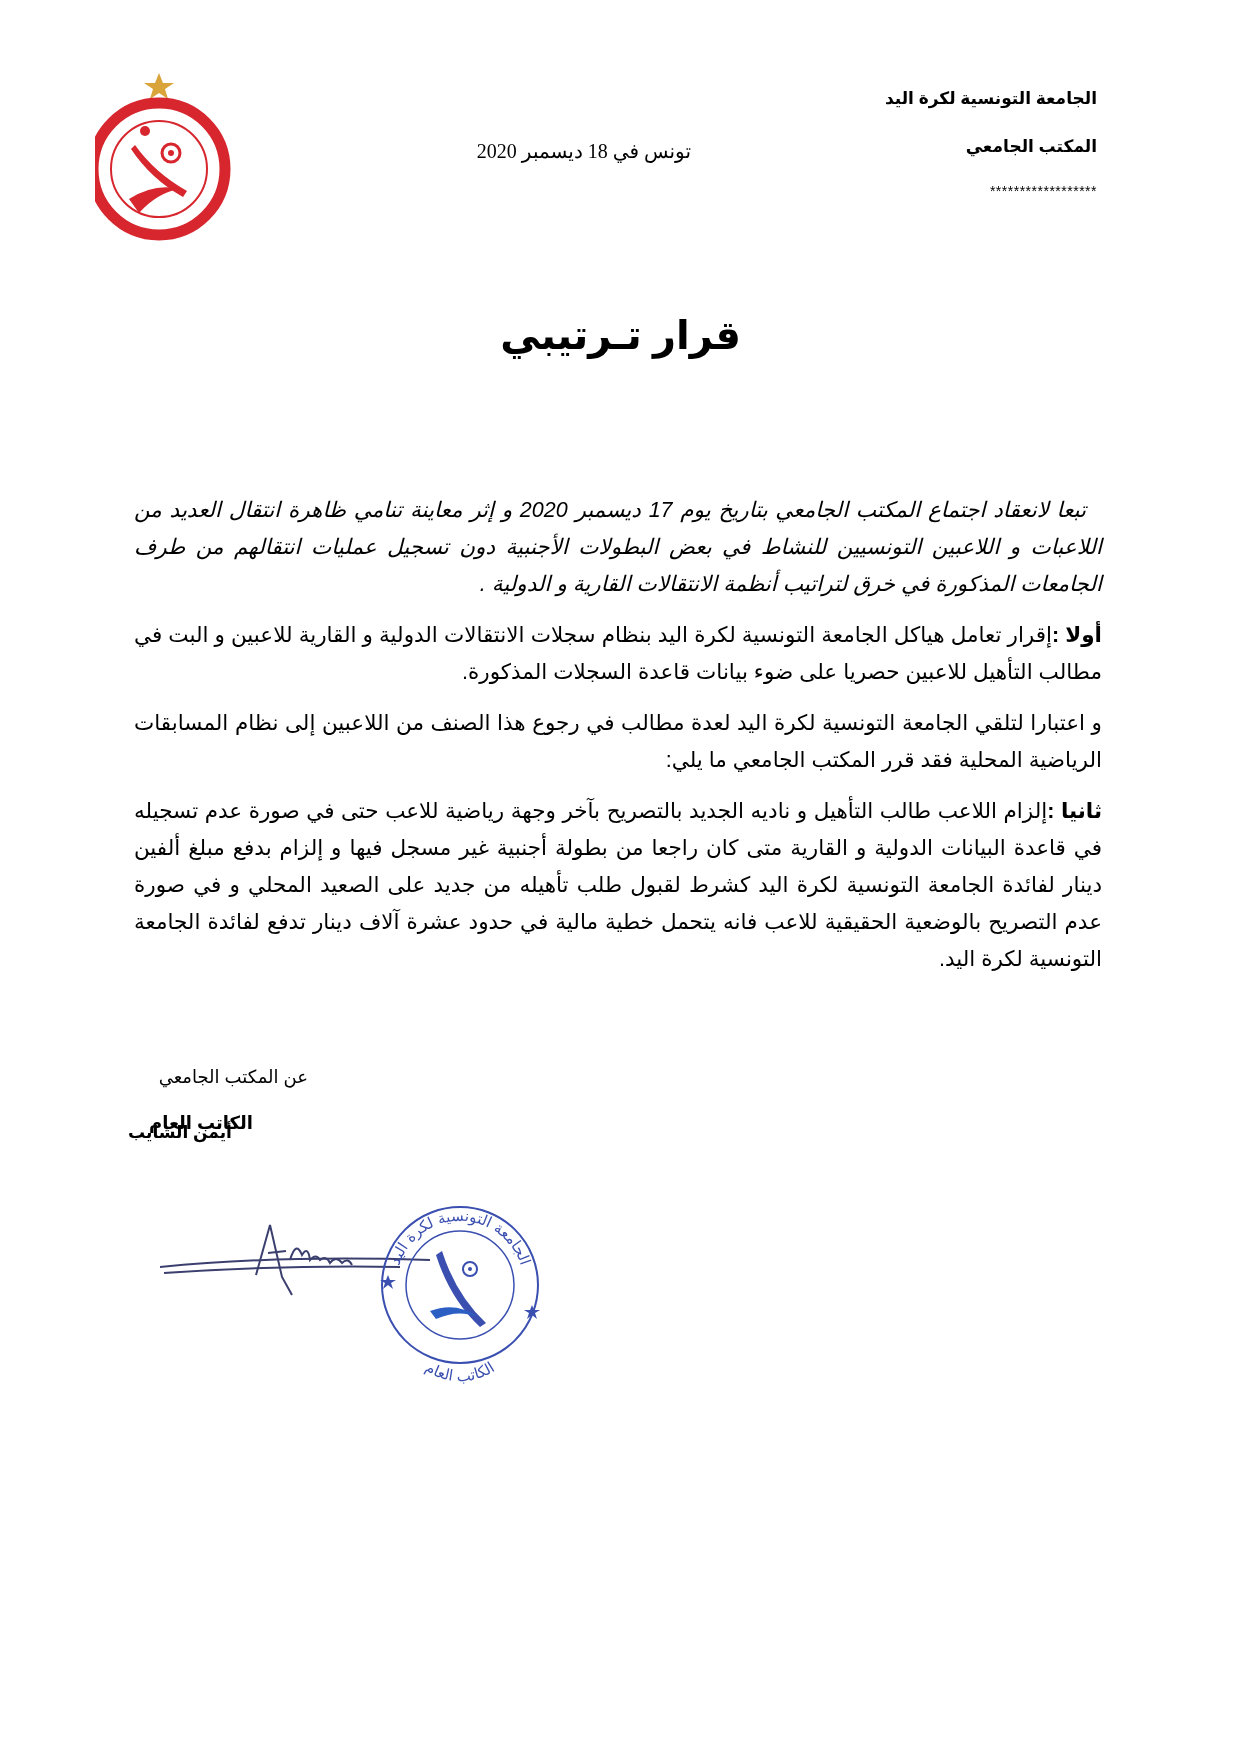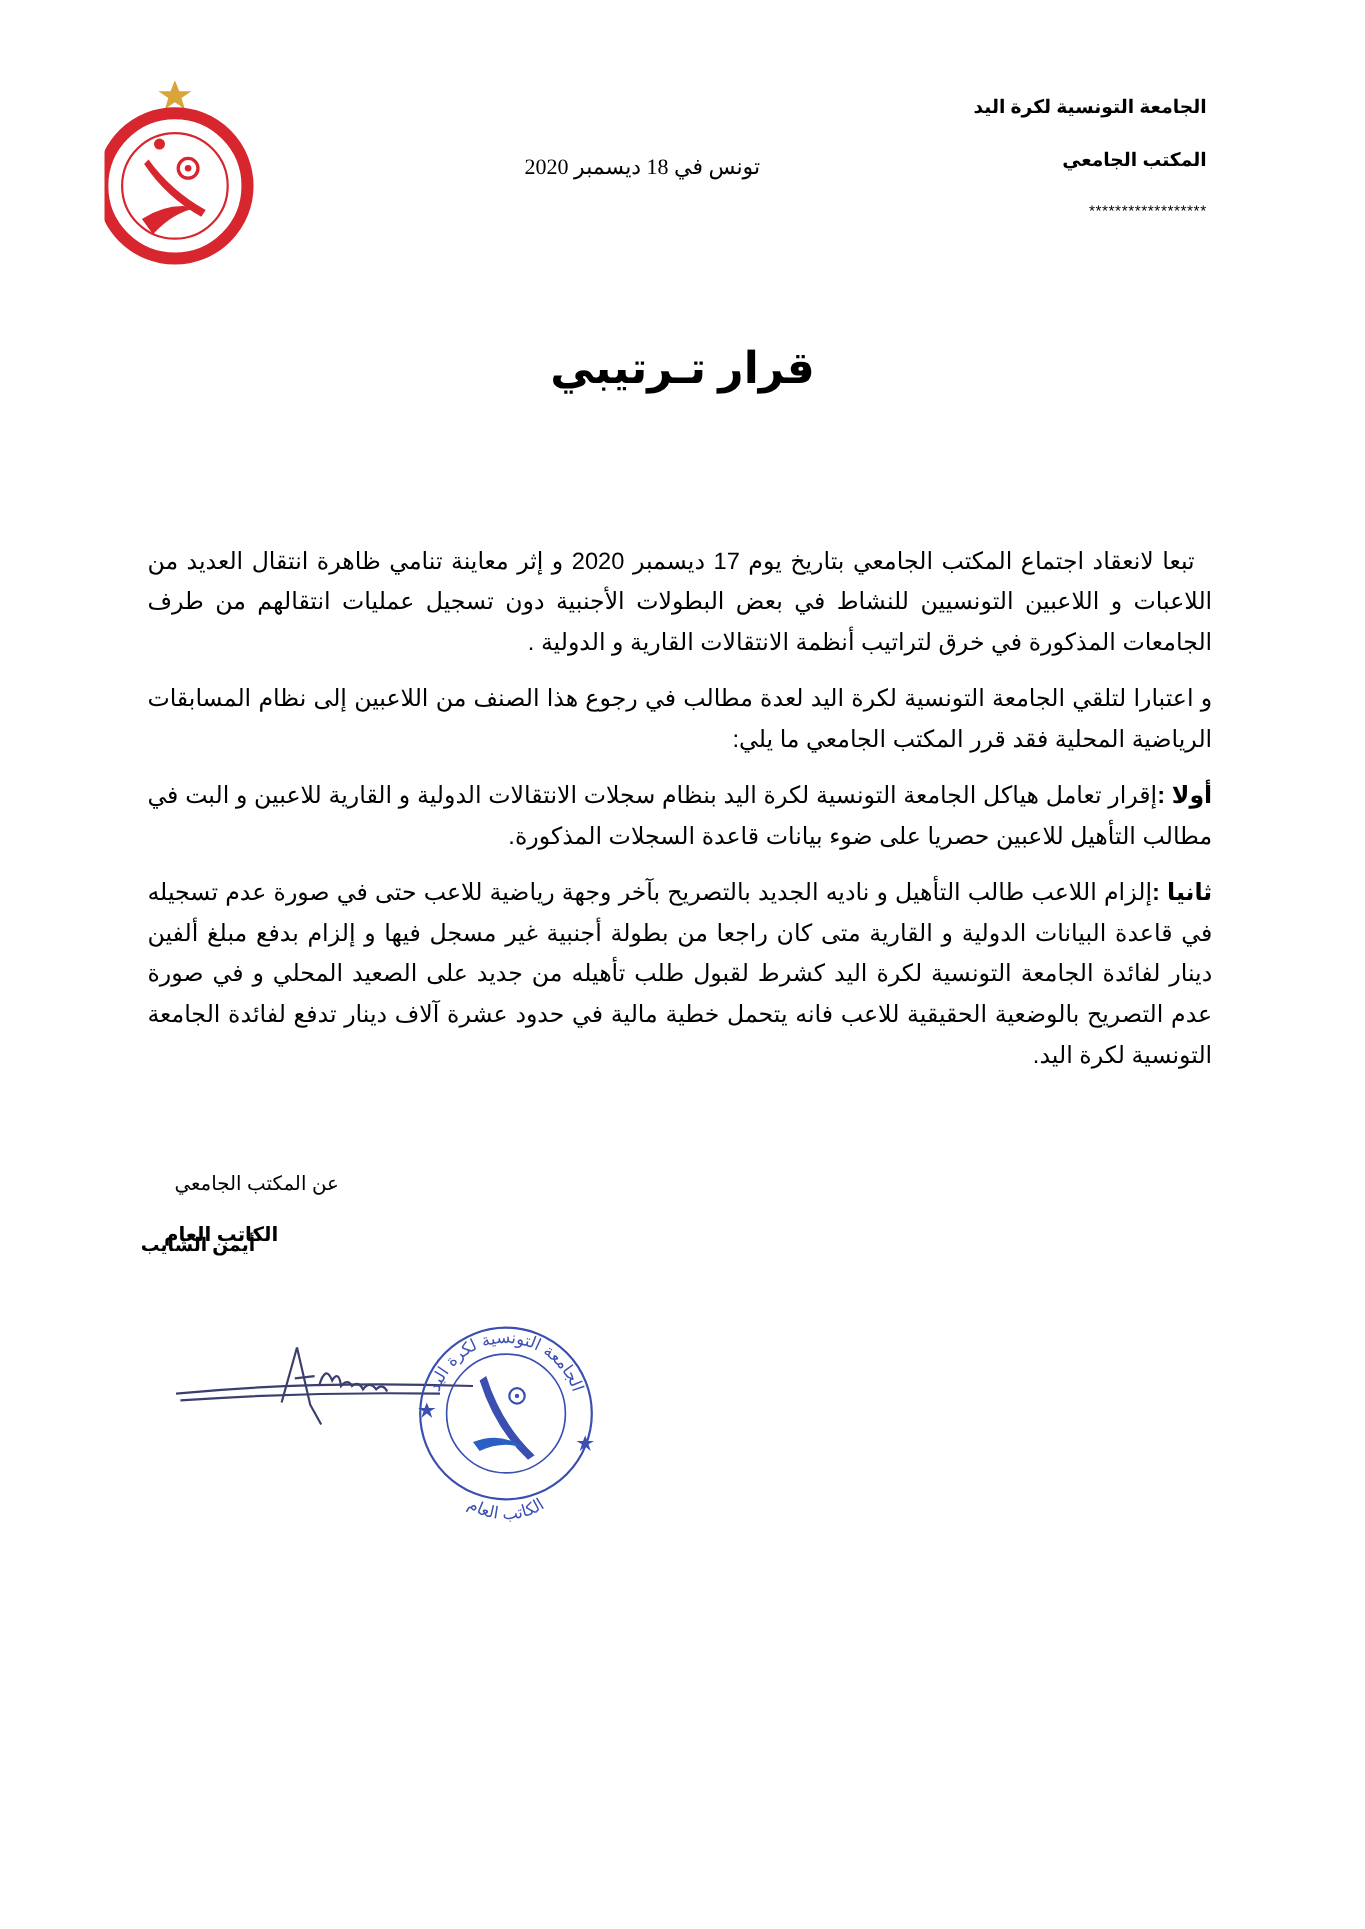--- a/index.html
+++ b/index.html
@@ -16,21 +16,21 @@
 
   
   .logo { left: 95px; top: 73px; width: 172px; height: 190px; }
 
   
   .title { left: 0; width: 1241px; top: 312px; text-align: center; font-weight: bold; font-size: 40px; }
 
   
   .body { left: 134px; width: 968px; top: 492px; font-size: 21.5px; line-height: 37px; text-align: justify; text-align-last: right; }
   .body p { margin: 0 0 14px 0; }
-  .body p.first { text-indent: 16px; }
+  .body p.first { text-indent: 16px; font-style: italic; }
   .lead { font-weight: bold; }
 
   
   .sig1 { left: 128px; top: 1066px; font-weight: normal; font-size: 18px; width: 180px; text-align: right; }
   .sig2 { left: 128px; top: 1112px; font-weight: bold; font-size: 18px; width: 125px; text-align: right; }
   .sig3 { left: 128px; top: 1122px; font-weight: bold; font-size: 17px; width: 127px; text-align: left; }
 
   .stamp { left: 160px; top: 1205px; width: 400px; height: 200px; }
 </style>
 </head>
@@ -54,24 +54,24 @@
   </svg>
 </div>
 
 <div class="abs title rtl">قرار تـرتيبي</div>
 
 <div class="abs body rtl">
   <p class="first">
     <span>تبعا لانعقاد اجتماع المكتب الجامعي بتاريخ يوم 17 ديسمبر 2020 و إثر معاينة تنامي ظاهرة انتقال العديد من اللاعبات و اللاعبين التونسيين للنشاط في بعض البطولات الأجنبية دون تسجيل عمليات انتقالهم من طرف الجامعات المذكورة في خرق لتراتيب أنظمة الانتقالات القارية و الدولية .</span>
   </p>
   <p>
-    <span>و اعتبارا لتلقي الجامعة التونسية لكرة اليد لعدة مطالب في رجوع هذا الصنف من اللاعبين إلى نظام المسابقات الرياضية المحلية فقد قرر المكتب الجامعي ما يلي:</span>
+    <span class="lead">أولا :</span><span>إقرار تعامل هياكل الجامعة التونسية لكرة اليد بنظام سجلات الانتقالات الدولية و القارية للاعبين و البت في مطالب التأهيل للاعبين حصريا على ضوء بيانات قاعدة السجلات المذكورة.</span>
   </p>
   <p>
-    <span class="lead">أولا :</span><span>إقرار تعامل هياكل الجامعة التونسية لكرة اليد بنظام سجلات الانتقالات الدولية و القارية للاعبين و البت في مطالب التأهيل للاعبين حصريا على ضوء بيانات قاعدة السجلات المذكورة.</span>
+    <span>و اعتبارا لتلقي الجامعة التونسية لكرة اليد لعدة مطالب في رجوع هذا الصنف من اللاعبين إلى نظام المسابقات الرياضية المحلية فقد قرر المكتب الجامعي ما يلي:</span>
   </p>
   <p>
     <span class="lead">ثانيا :</span><span>إلزام اللاعب طالب التأهيل و ناديه الجديد بالتصريح بآخر وجهة رياضية للاعب حتى في صورة عدم تسجيله في قاعدة البيانات الدولية و القارية متى كان راجعا من بطولة أجنبية غير مسجل فيها و إلزام بدفع مبلغ ألفين دينار  لفائدة الجامعة التونسية لكرة اليد كشرط لقبول طلب تأهيله من جديد على الصعيد المحلي و في صورة عدم التصريح بالوضعية الحقيقية للاعب فانه يتحمل خطية مالية في حدود عشرة آلاف دينار تدفع لفائدة الجامعة التونسية لكرة اليد.</span>
   </p>
 </div>
 
 <div class="abs sig1 rtl">عن المكتب الجامعي</div>
 <div class="abs sig2 rtl">الكاتب العام</div>
 <div class="abs sig3 rtl">أيمن الشايب</div>
 

